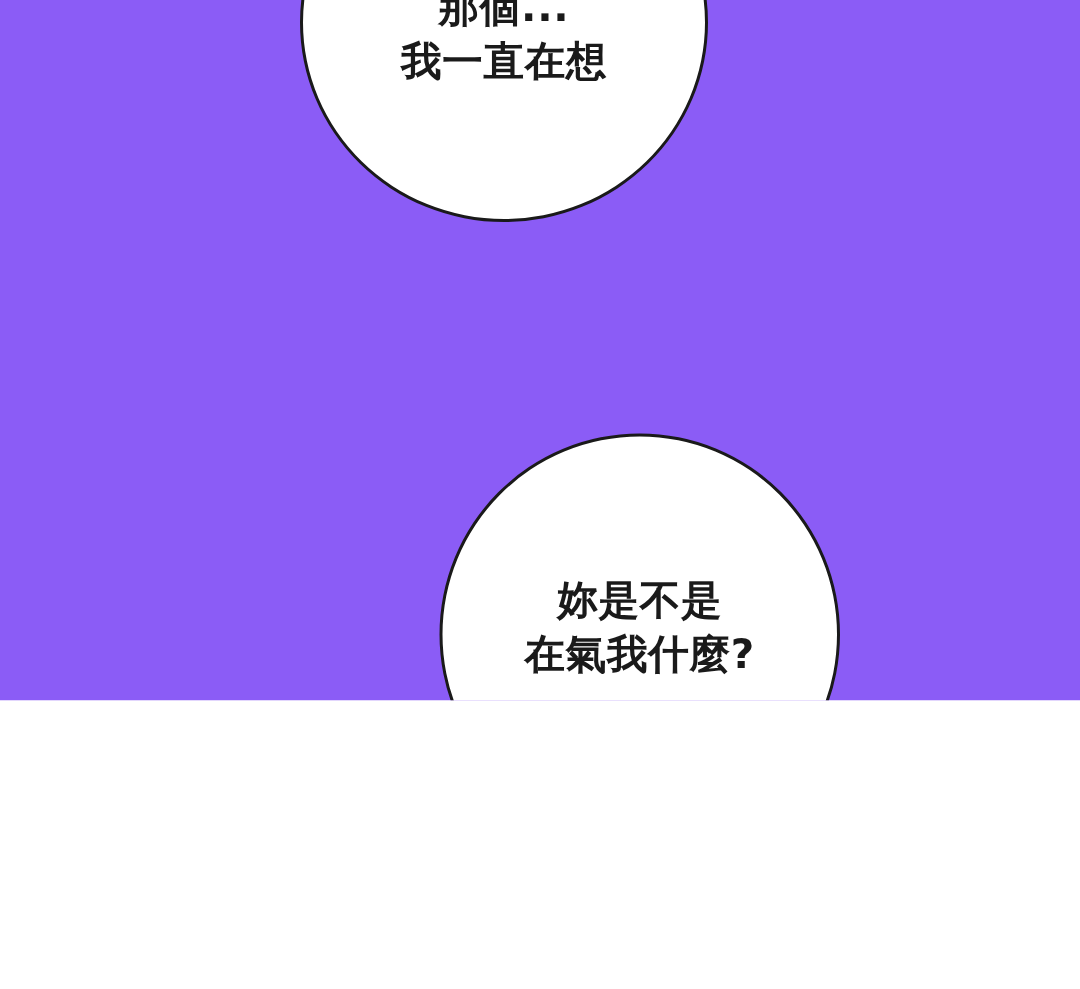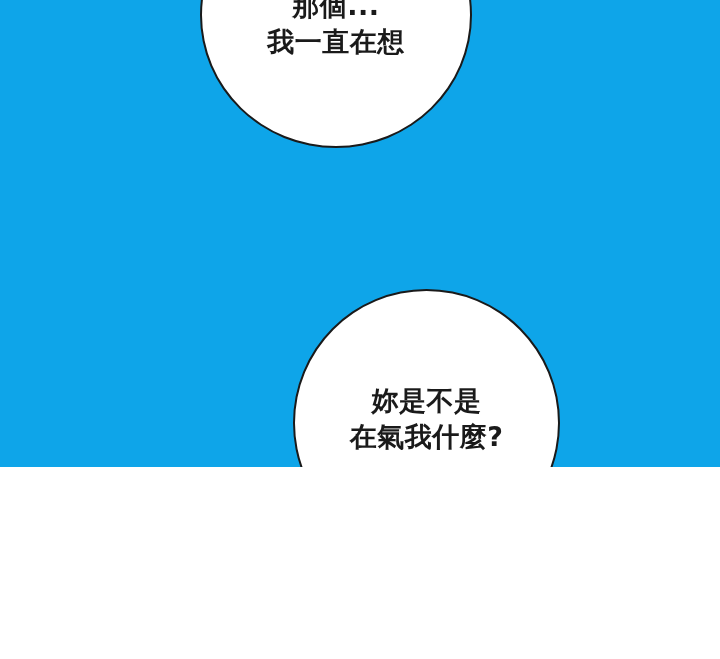--- a/index.html
+++ b/index.html
@@ -9,21 +9,21 @@
     background: #ffffff;
   }
   body {
     font-family: "DejaVu Sans", "Liberation Sans", sans-serif;
   }
 
   .panel {
     position: relative;
     width: 720px;
     height: 467px;
-    background: #0ea5e9;
+    background: #8b5cf6;
     overflow: hidden;
   }
 
   
   .bubble {
     position: absolute;
     box-sizing: border-box;
     background: #ffffff;
     border: 2px solid #1a1a1a;
     border-radius: 50%;

